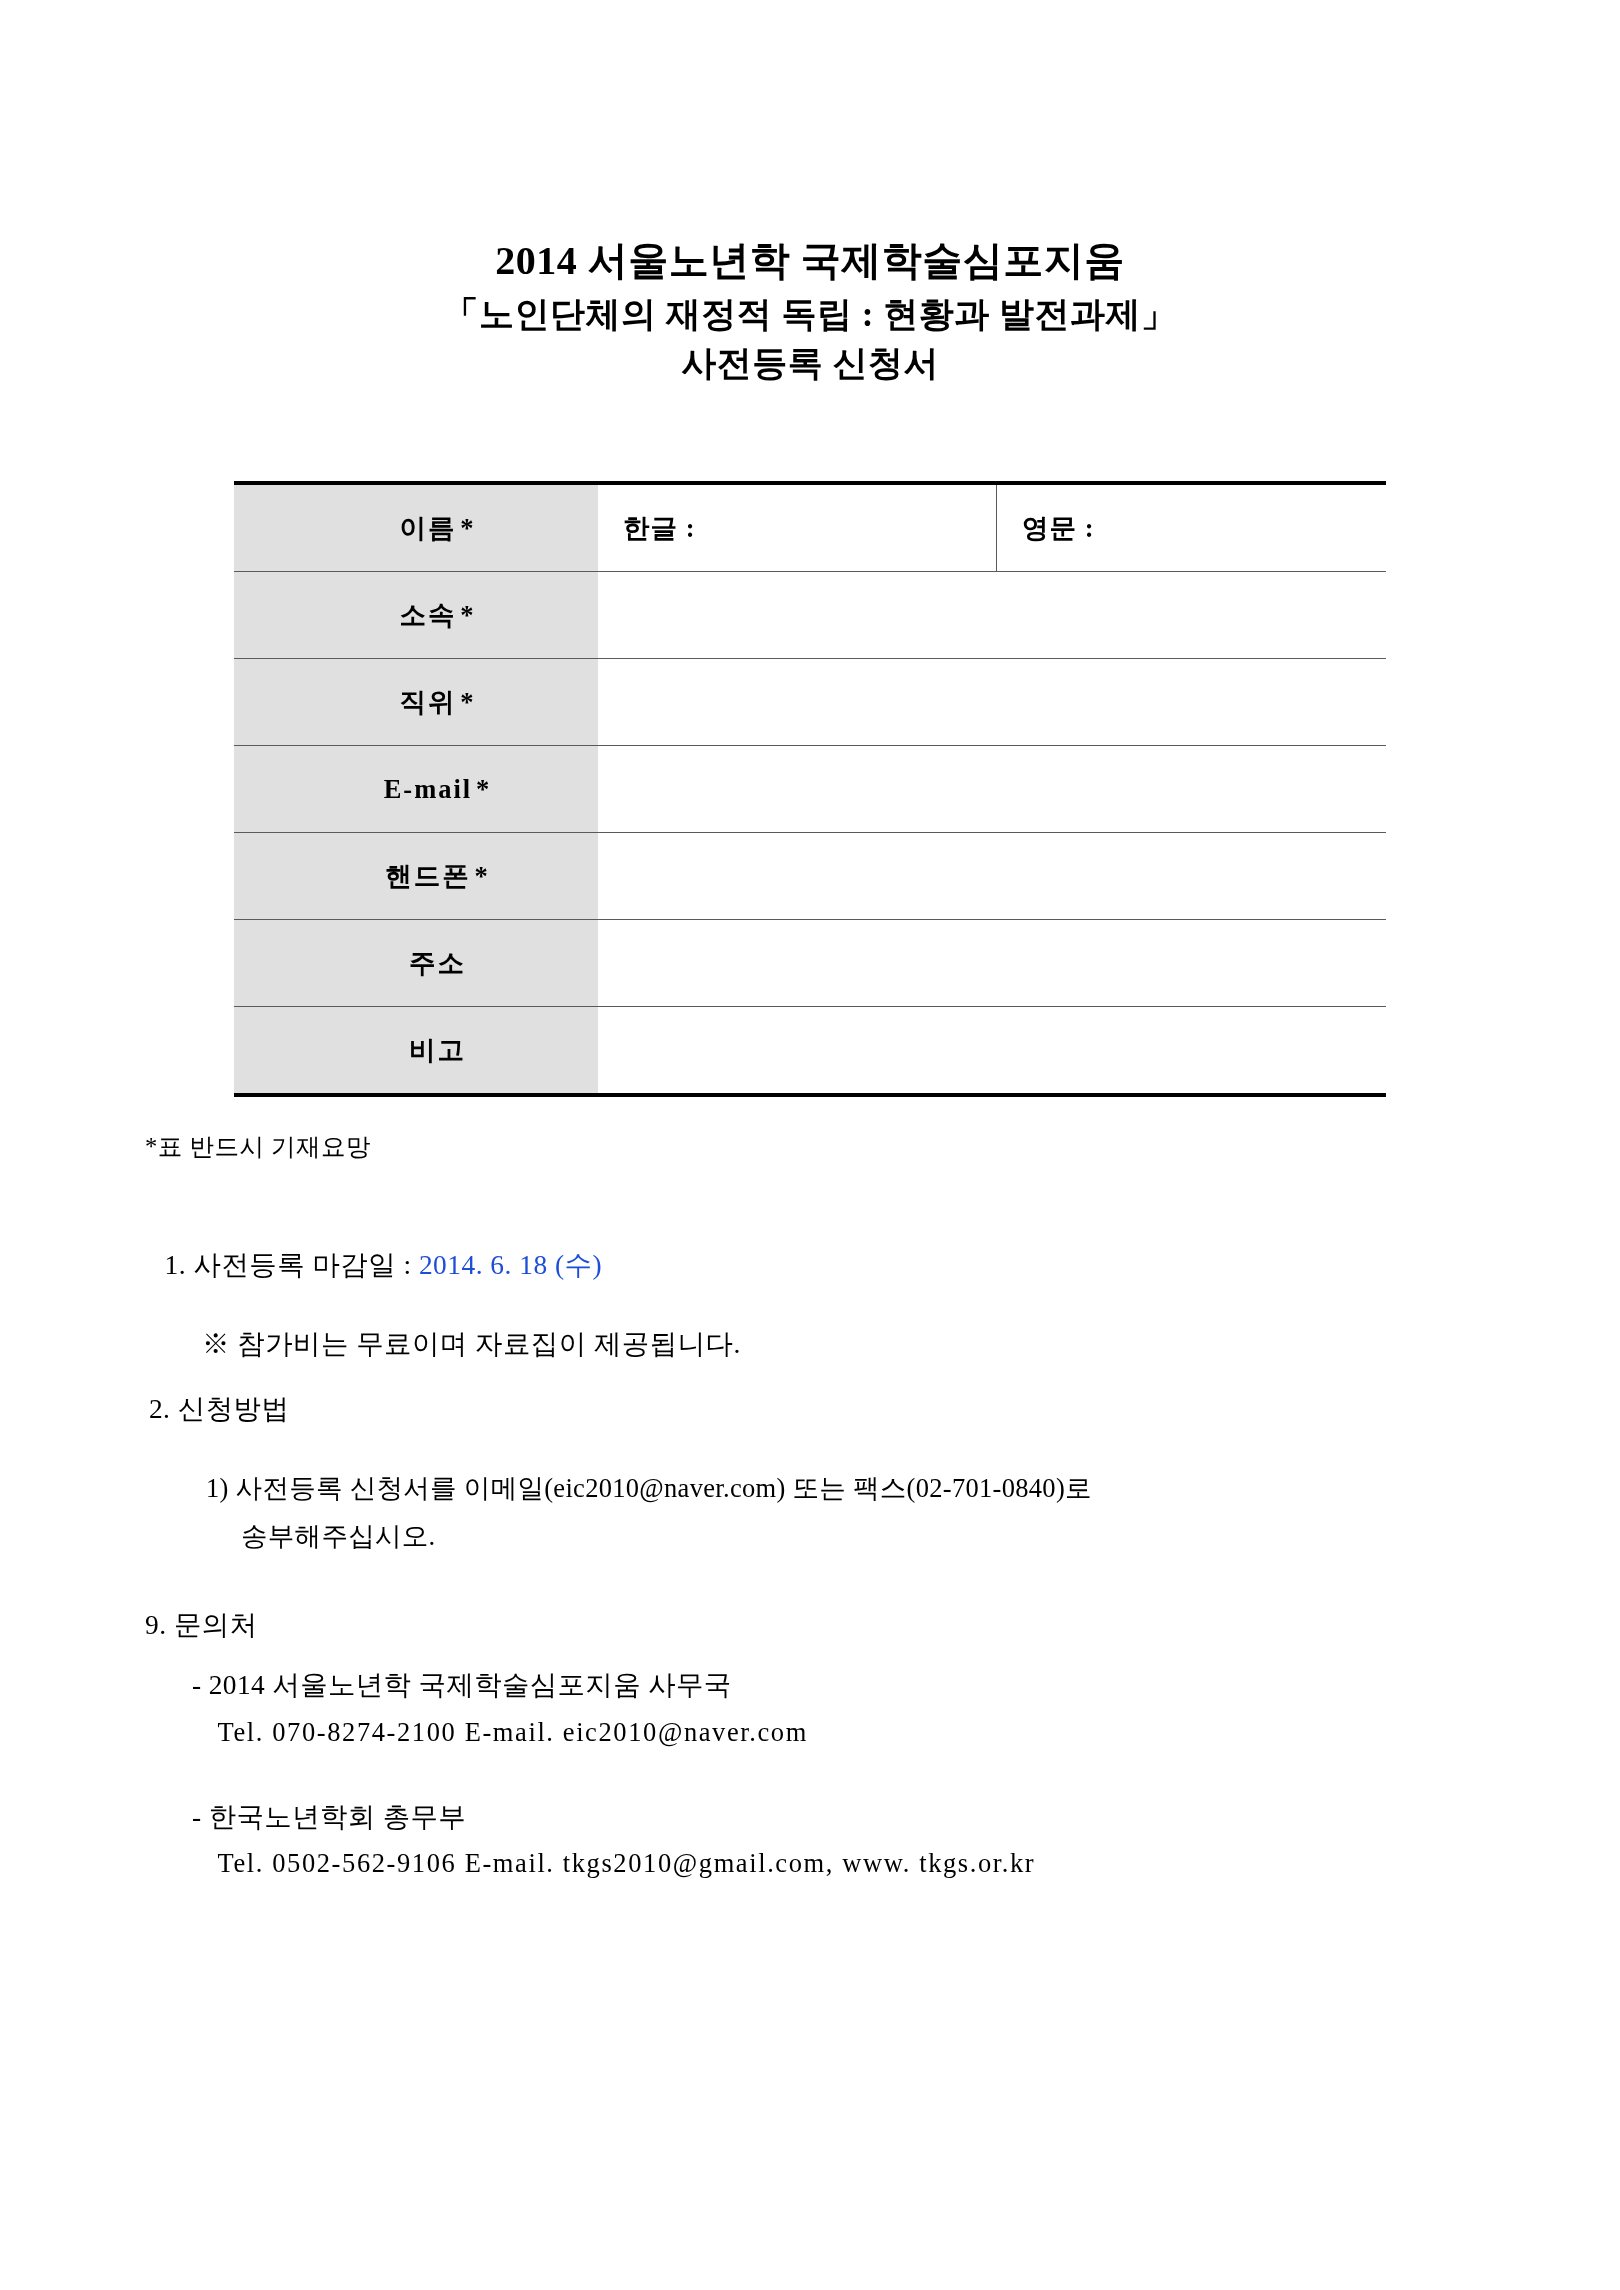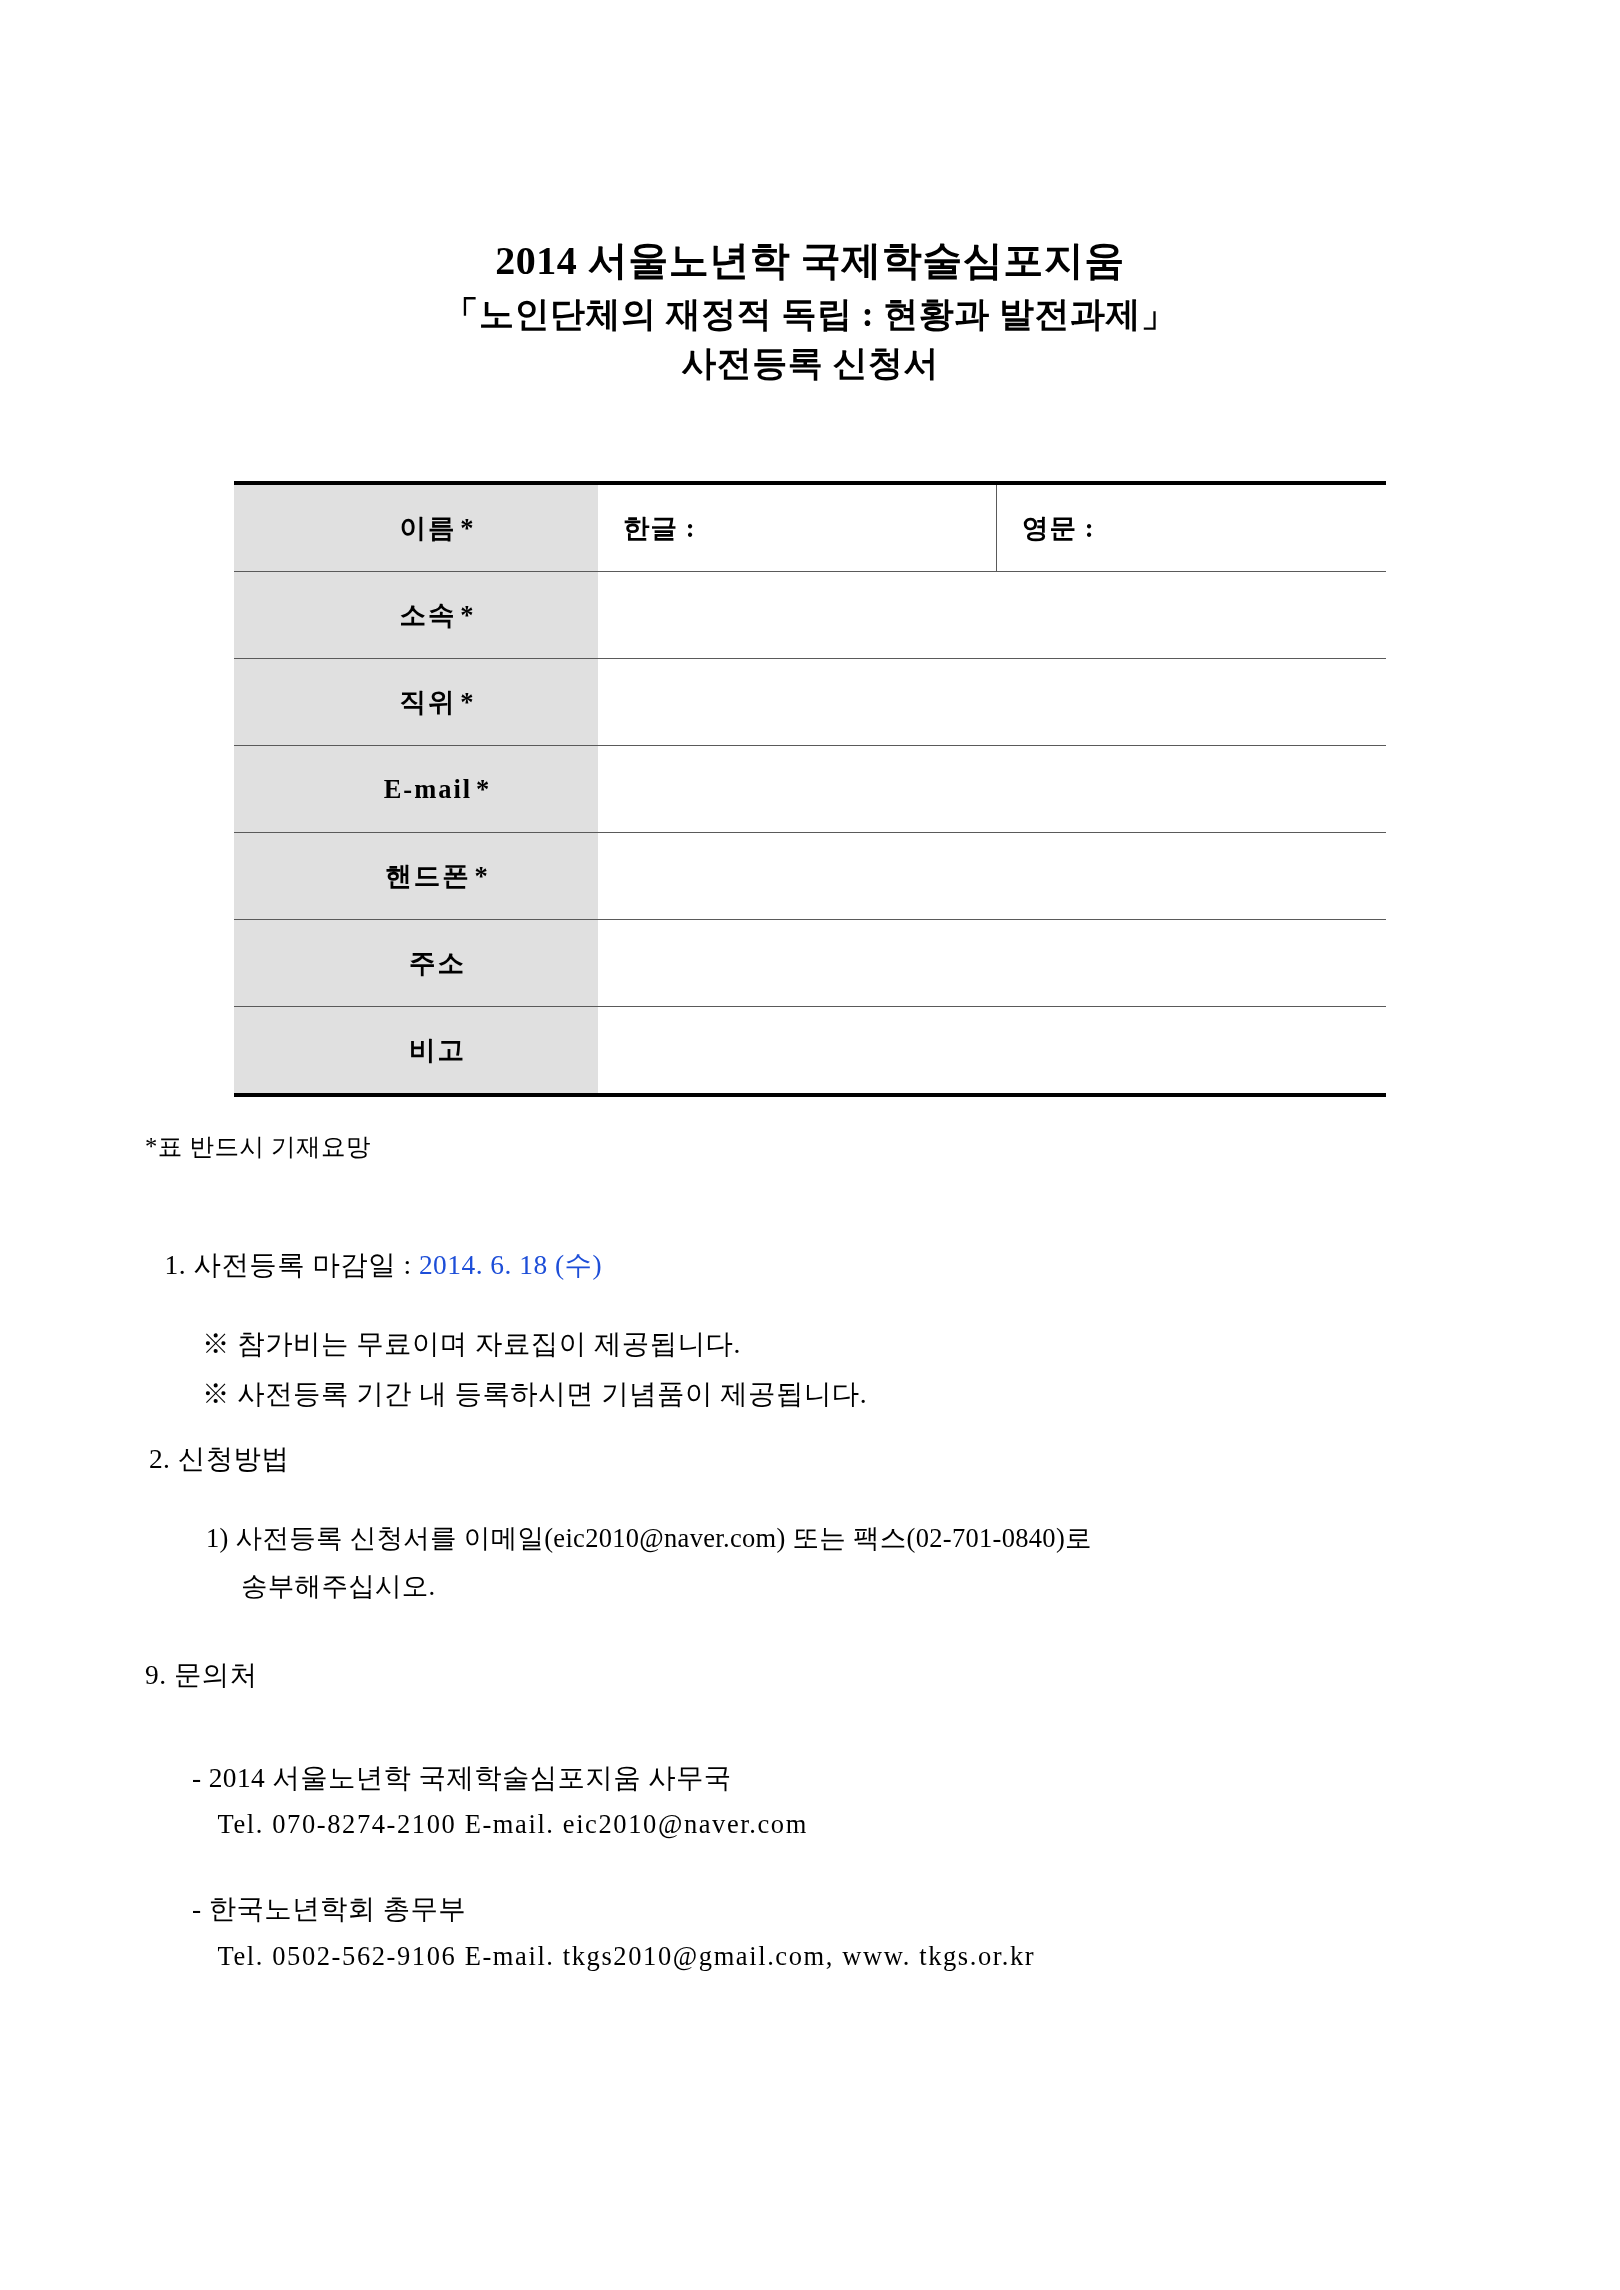--- a/index.html
+++ b/index.html
@@ -96,21 +96,21 @@
     letter-spacing: 0.5px;
   }
   .num-1 { margin-top: 84px; margin-left: 19.6px; }
   .sub-marks { margin-top: 43px; margin-left: 57px; }
   .sub-marks div { font-size: 27.4px; margin-bottom: 13.7px; letter-spacing: 0.5px; }
   .num-2 { margin-top: 29px; margin-left: 3.9px; }
   .sub-2 { margin-top: 43px; margin-left: 61px; }
   .sub-2 .l1 { font-size: 26.5px; letter-spacing: 0.3px; }
   .sub-2 .l2 { font-size: 26.5px; margin-top: 11.8px; margin-left: 35px; letter-spacing: 0.3px; }
   .num-3 { margin-top: 53px; margin-left: 0px; }
-  .contact-group { margin-top: 67px; margin-left: 47px; }
+  .contact-group { margin-top: 24px; margin-left: 47px; }
   .contact-group .org { font-size: 27.4px; letter-spacing: 0.4px; }
   .contact-group .tel {
     font-size: 26.5px;
     margin-top: 13.7px;
     margin-left: 25.5px;
     letter-spacing: 1.6px;
   }
   .contact-group.second { margin-top: 51px; }
   .red { color: #1d4ed8; }
 </style>
@@ -178,21 +178,20 @@
   <div class="note-required">*표 반드시 기재요망</div>
 
   <div class="body-section">
 
     <div class="item-line num-1">
       <span>1. 사전등록 마감일 : </span><span class="red">2014. 6. 18 (수)</span>
     </div>
 
     <div class="sub-marks">
       <div>※ 참가비는 무료이며 자료집이 제공됩니다.</div>
-      <div>※ 사전등록 기간 내 등록하시면 기념품이 제공됩니다.</div>
     </div>
 
     <div class="item-line num-2">2. 신청방법</div>
 
     <div class="sub-2">
       <div class="l1">1) 사전등록 신청서를 이메일(eic2010@naver.com) 또는 팩스(02-701-0840)로</div>
       <div class="l2">송부해주십시오.</div>
     </div>
 
     <div class="item-line num-3">9. 문의처</div>

